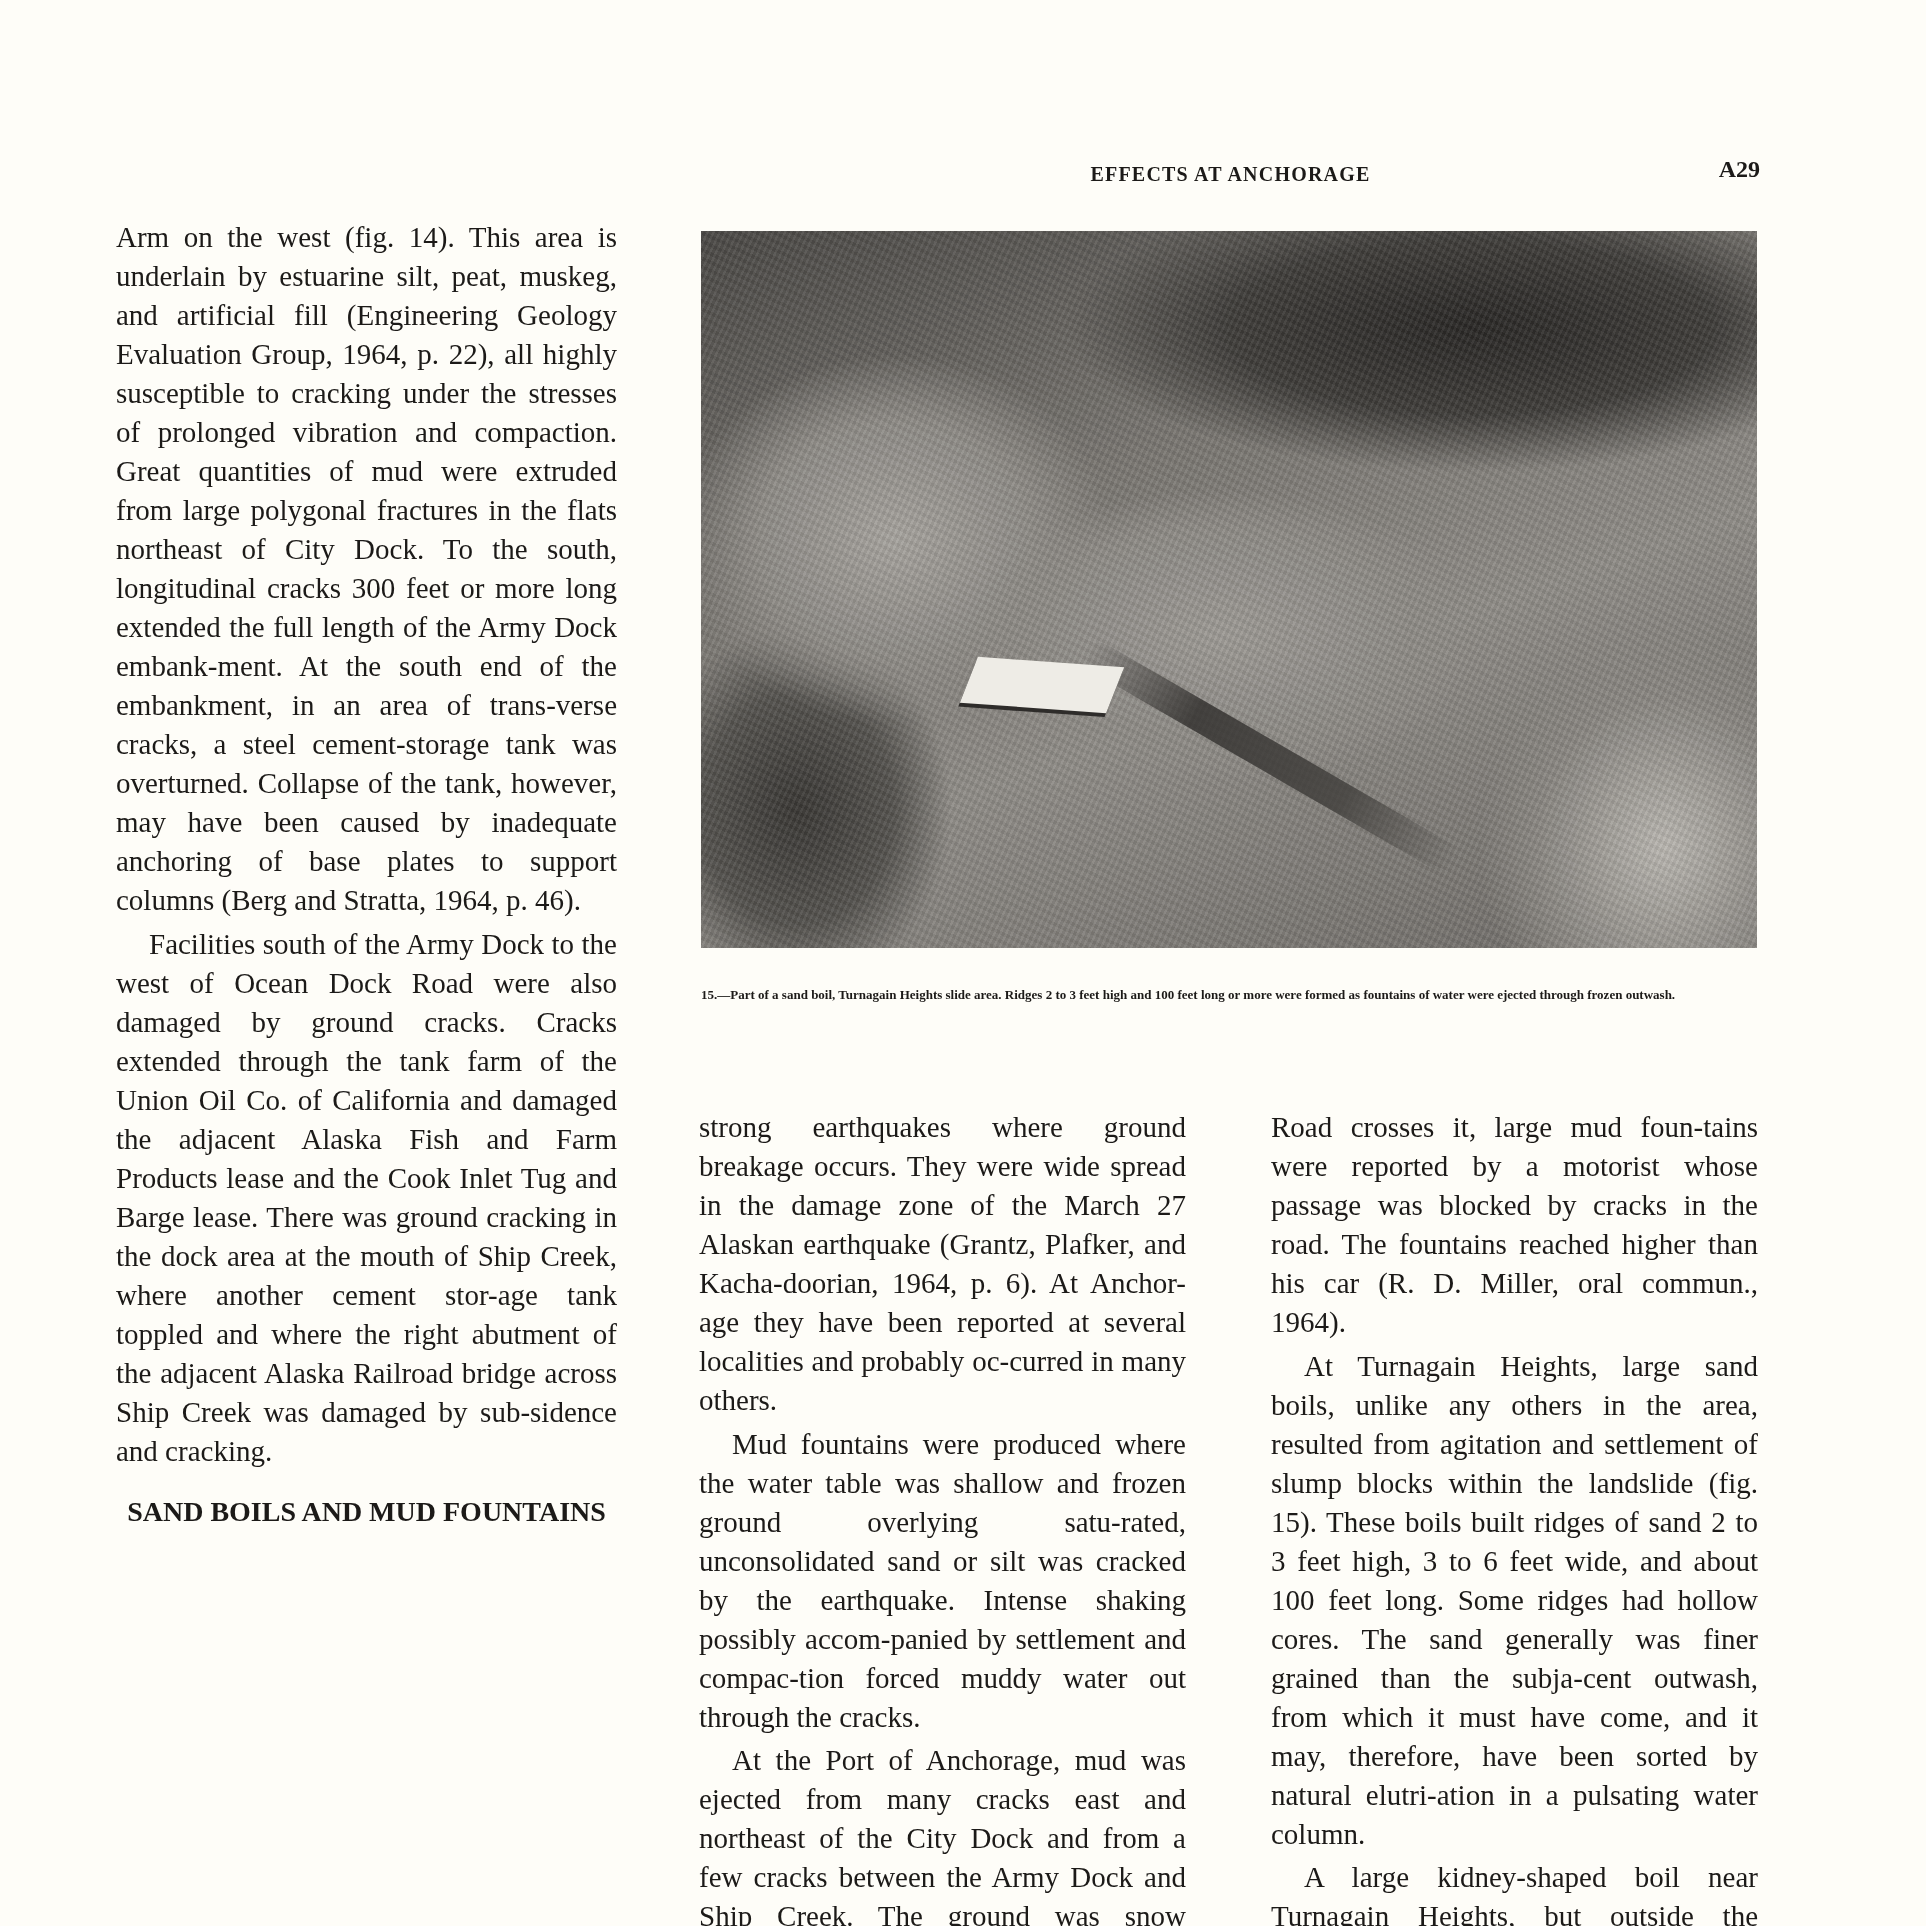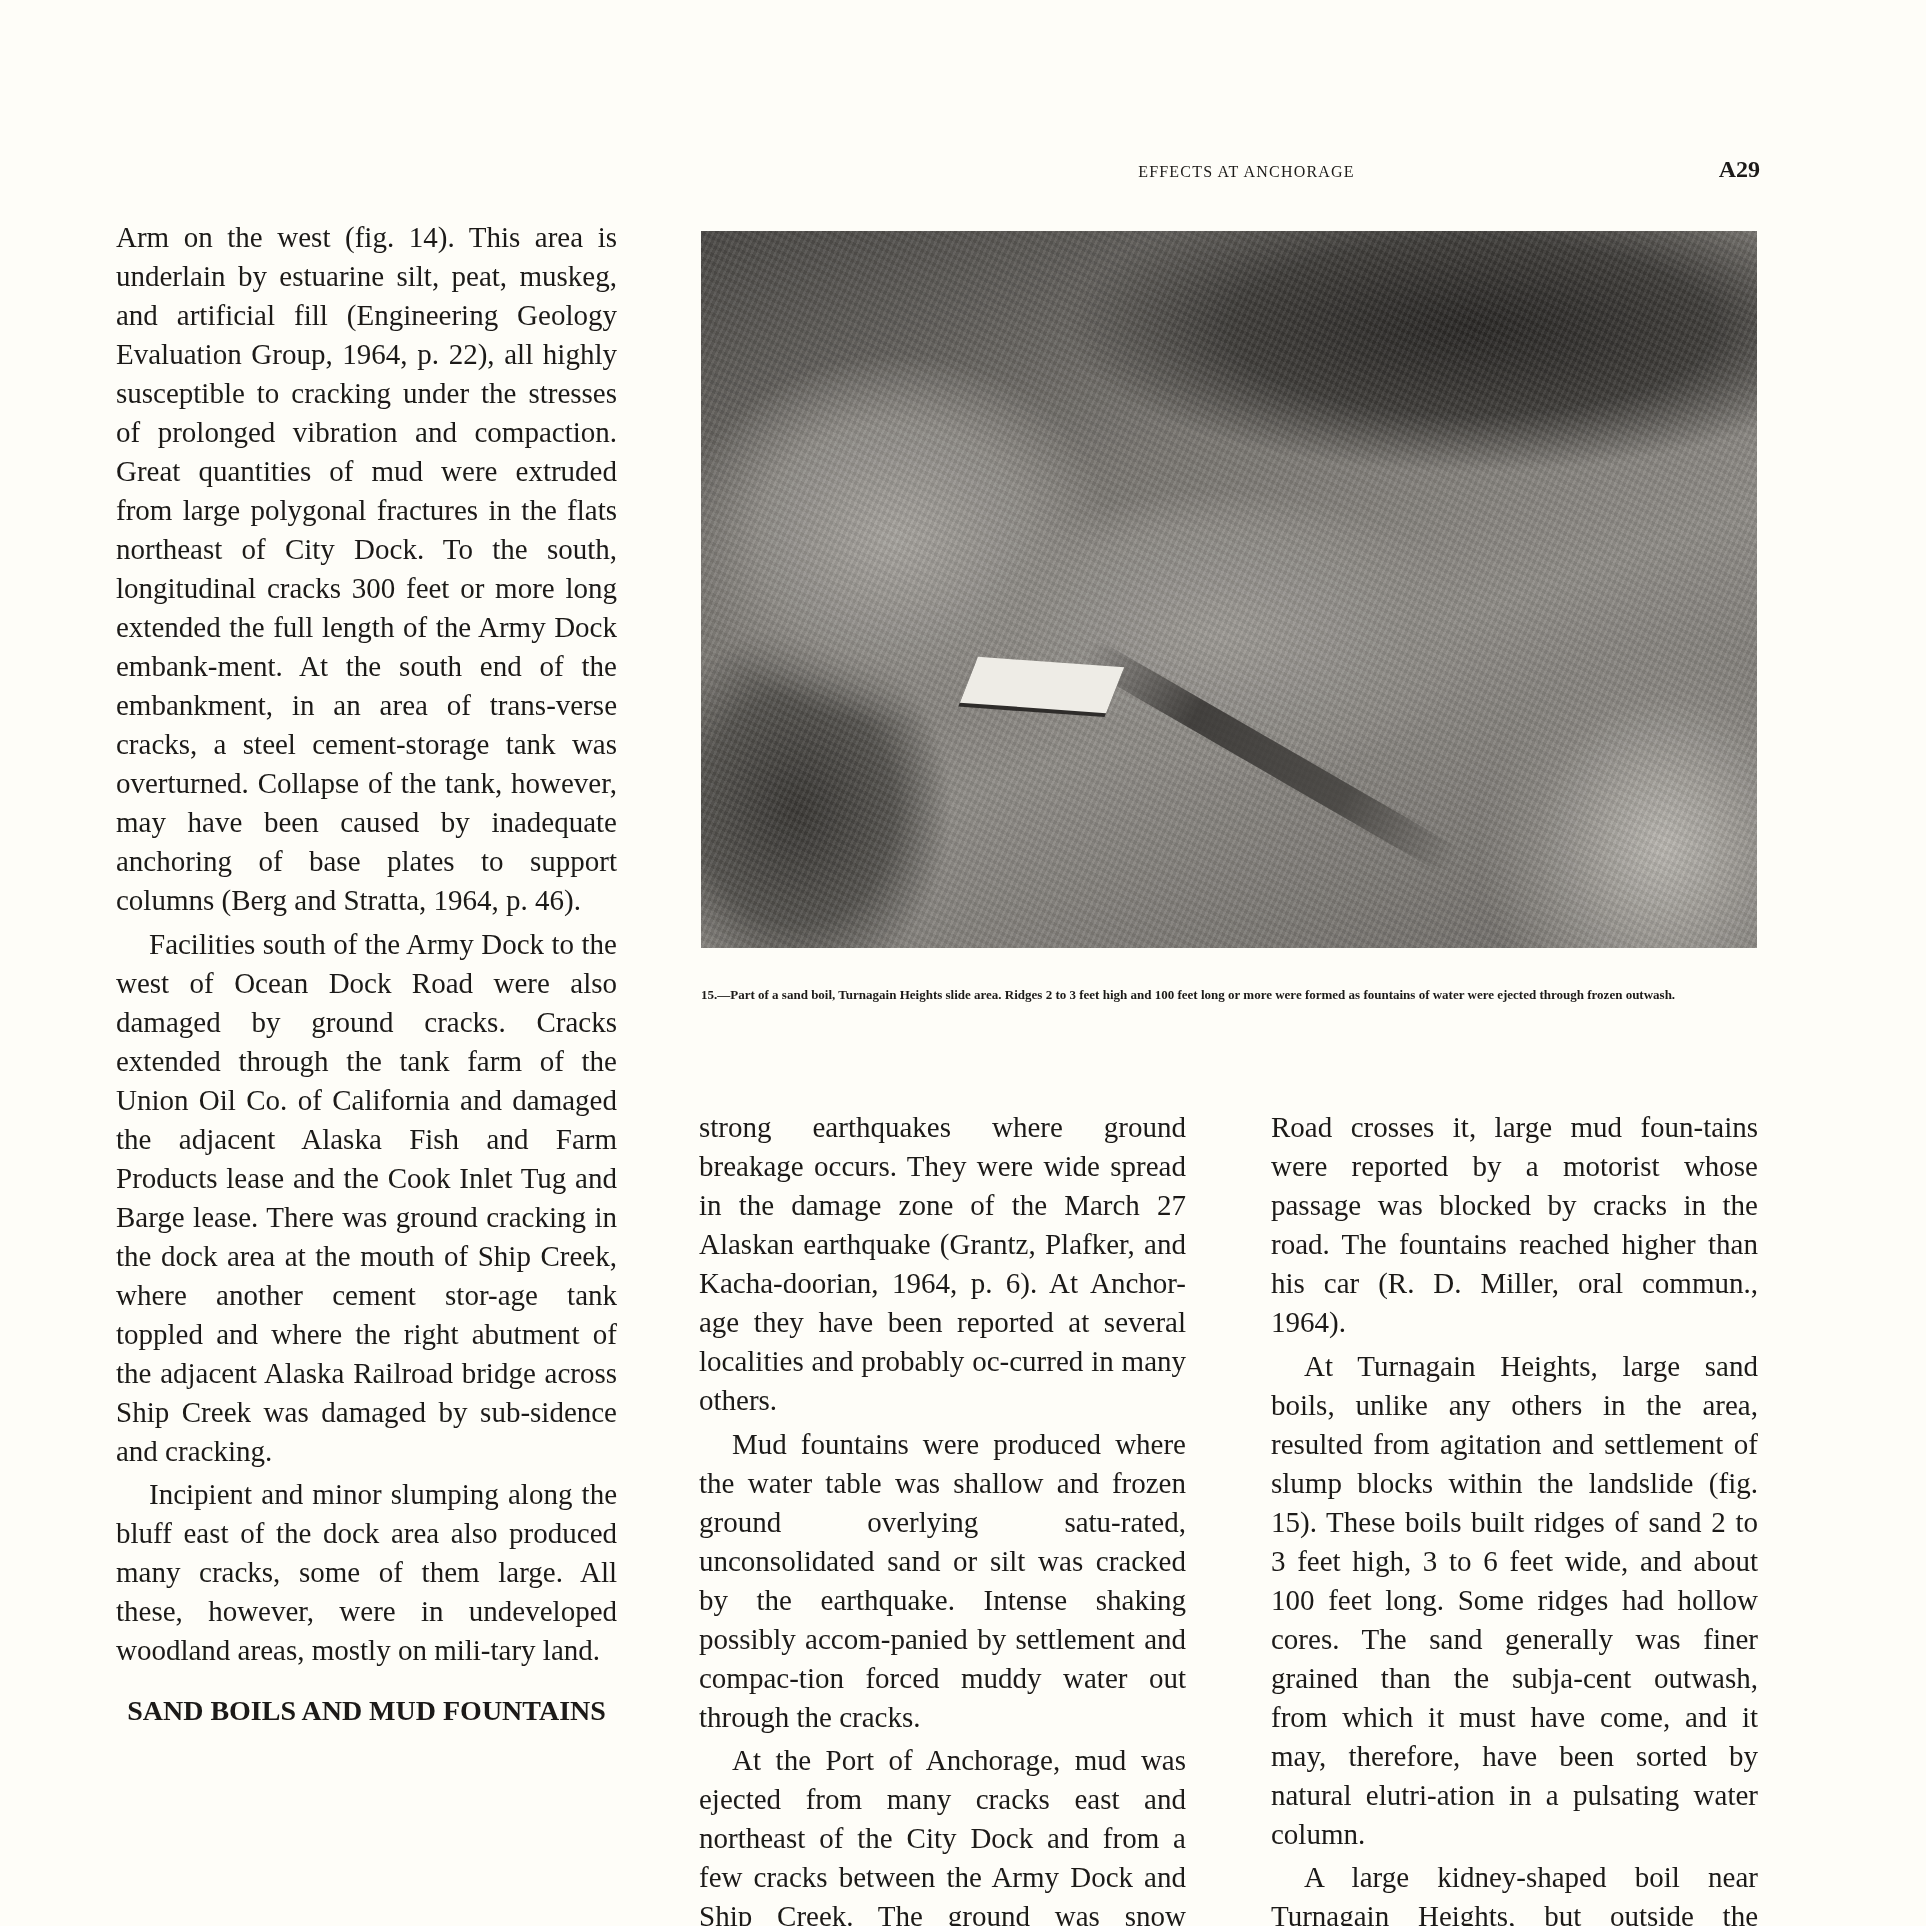--- a/index.html
+++ b/index.html
@@ -9,23 +9,23 @@
     position: relative;
     overflow: hidden;
     font-family: "Liberation Serif", "DejaVu Serif", serif;
     color: #1c1a18;
   }
   .running-head {
     position: absolute; top: 156px; left: 701px; width: 1059px;
     height: 46px;
   }
   .running-title {
-    position: absolute; left: 16px; width: 1059px; top: 7px;
+    position: absolute; left: 0; width: 1059px; top: 7px;
     text-align: center;
-    font-size: 16px; font-weight: normal; letter-spacing: 1.2px;
+    font-size: 20px; font-weight: bold; letter-spacing: 1.2px;
   }
   .page-number {
     position: absolute; right: 0; top: 0;
     font-size: 24px; font-weight: bold;
   }
   .photo {
     position: absolute; left: 701px; top: 231px;
     width: 1056px; height: 717px;
     overflow: hidden;
     background:
@@ -92,21 +92,20 @@
   <div class="photo-shade"></div>
   <div class="photo-ridge"></div>
   <div class="photo-book"></div>
 </div>
 
 <div class="caption">15.—Part of a sand boil, Turnagain Heights slide area.  Ridges 2 to 3 feet high and 100 feet long or more were formed as fountains of water were ejected through frozen outwash.</div>
 
 <div class="column col-left">
   <p>Arm on the west (fig. 14).  This area is underlain by estuarine silt, peat, muskeg, and artificial fill (Engineering Geology Evaluation Group, 1964, p. 22), all highly susceptible to cracking under the stresses of prolonged vibration and compaction.  Great quantities of mud were extruded from large polygonal fractures in the flats northeast of City Dock.  To the south, longitudinal cracks 300 feet or more long extended the full length of the Army Dock embank-ment.  At the south end of the embankment, in an area of trans-verse cracks, a steel cement-storage tank was overturned.  Collapse of the tank, however, may have been caused by inadequate anchoring of base plates to support columns (Berg and Stratta, 1964, p. 46).</p>
   <p class="indent">Facilities south of the Army Dock to the west of Ocean Dock Road were also damaged by ground cracks.  Cracks extended through the tank farm of the Union Oil Co. of California and damaged the adjacent Alaska Fish and Farm Products lease and the Cook Inlet Tug and Barge lease. There was ground cracking in the dock area at the mouth of Ship Creek, where another cement stor-age tank toppled and where the right abutment of the adjacent Alaska Railroad bridge across Ship Creek was damaged by sub-sidence and cracking.</p>
-  <p class="indent">Incipient and minor slumping along the bluff east of the dock area also produced many cracks, some of them large.  All these, however, were in undeveloped woodland areas, mostly on mili-tary land.</p>
   <div class="section-heading">SAND BOILS AND MUD FOUNTAINS</div>
 </div>
 
 <div class="column col-mid">
   <p>strong earthquakes where ground breakage occurs.  They were wide spread in the damage zone of the March 27 Alaskan earthquake (Grantz, Plafker, and Kacha-doorian, 1964, p. 6).  At Anchor-age they have been reported at several localities and probably oc-curred in many others.</p>
   <p class="indent">Mud fountains were produced where the water table was shallow and frozen ground overlying satu-rated, unconsolidated sand or silt was cracked by the earthquake. Intense shaking possibly accom-panied by settlement and compac-tion forced muddy water out through the cracks.</p>
   <p class="indent">At the Port of Anchorage, mud was ejected from many cracks east and northeast of the City Dock and from a few cracks between the Army Dock and Ship Creek.  The ground was snow covered at the time, and consequently the ejected mud shows plainly on aerial pho-tographs taken shortly after the earthquake.</p>
 
 </div>
 

